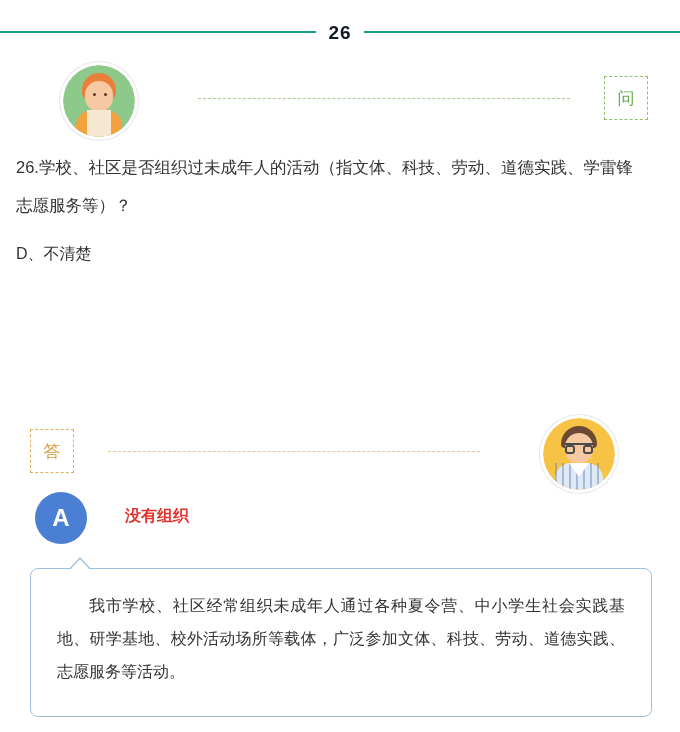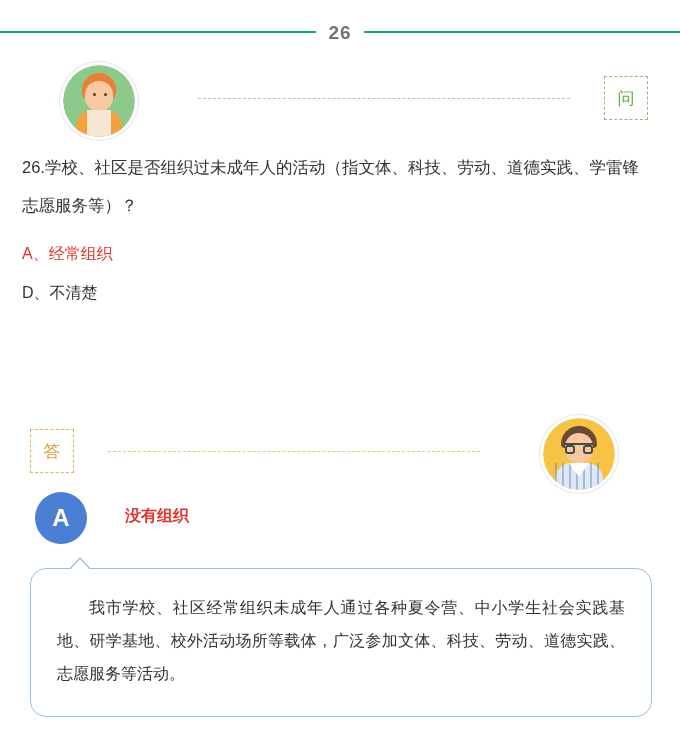--- a/index.html
+++ b/index.html
@@ -28,21 +28,21 @@
   }
   .rule-line {
     flex: 1 1 auto;
     height: 2px;
     background: #1a9f8f;
   }
   .page-number {
     flex: 0 0 auto;
     font-size: 19px;
     font-weight: bold;
-    color: #737373;
+    color: #0f172a;
     padding: 0 12px;
     letter-spacing: 1px;
     line-height: 1;
   }
 
   
   .q-header {
     position: absolute;
     top: 62px;
     left: 60px;
@@ -125,21 +125,21 @@
     display: flex;
     align-items: center;
     justify-content: center;
     box-sizing: border-box;
   }
 
   
   .question-block {
     position: absolute;
     top: 148px;
-    left: 22px;
+    left: 16px;
     width: 625px;
   }
   .question-text {
     font-size: 16.5px;
     line-height: 38px;
     color: #333333;
   }
   .options {
     margin-top: 10px;
   }
@@ -289,23 +289,24 @@
   }
 
   
   .answer-body {
     position: absolute;
     top: 568px;
     left: 30px;
     width: 622px;
     box-sizing: border-box;
     border: 1px solid #9cc0de;
-    border-radius: 16px;
+    border-radius: 8px;
     background: #ffffff;
     padding: 22px 26px 26px 26px;
+    font-family: Liberation Mono, monospace;
   }
   .answer-body .pointer-out,
   .answer-body .pointer-in {
     position: absolute;
     width: 0; height: 0;
     border-left: 11px solid transparent;
     border-right: 11px solid transparent;
   }
   .answer-body .pointer-out {
     top: -12px;
@@ -345,21 +346,20 @@
       <div class="asker-shirt"></div>
     </div>
   </div>
   <div class="dashed-line-q"></div>
   <div class="badge-ask">问</div>
 </div>
 
 <div class="question-block">
   <div class="question-text">26.学校、社区是否组织过未成年人的活动（指文体、科技、劳动、道德实践、学雷锋志愿服务等）？</div>
   <div class="options">
-    <div class="option correct">A、经常组织</div>
     <div class="option">D、不清楚</div>
   </div>
 </div>
 
 <div class="a-header">
   <div class="badge-answer">答</div>
   <div class="dashed-line-a"></div>
   <div class="avatar-answerer">
     <div class="inner">
       <div class="ans-hair"></div>

